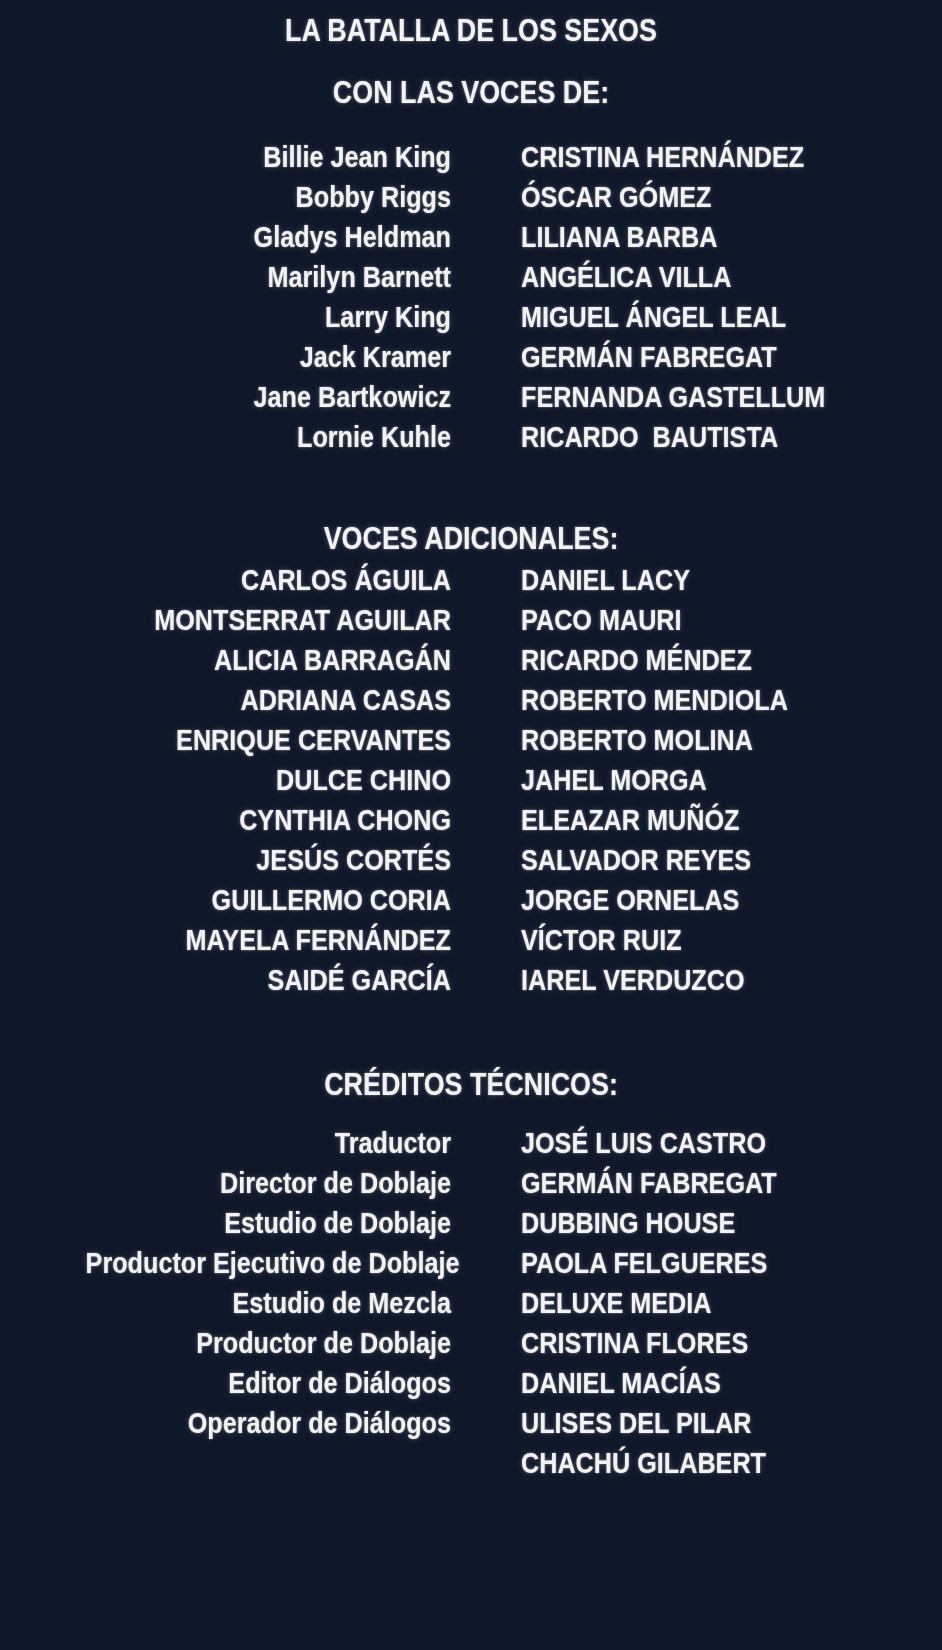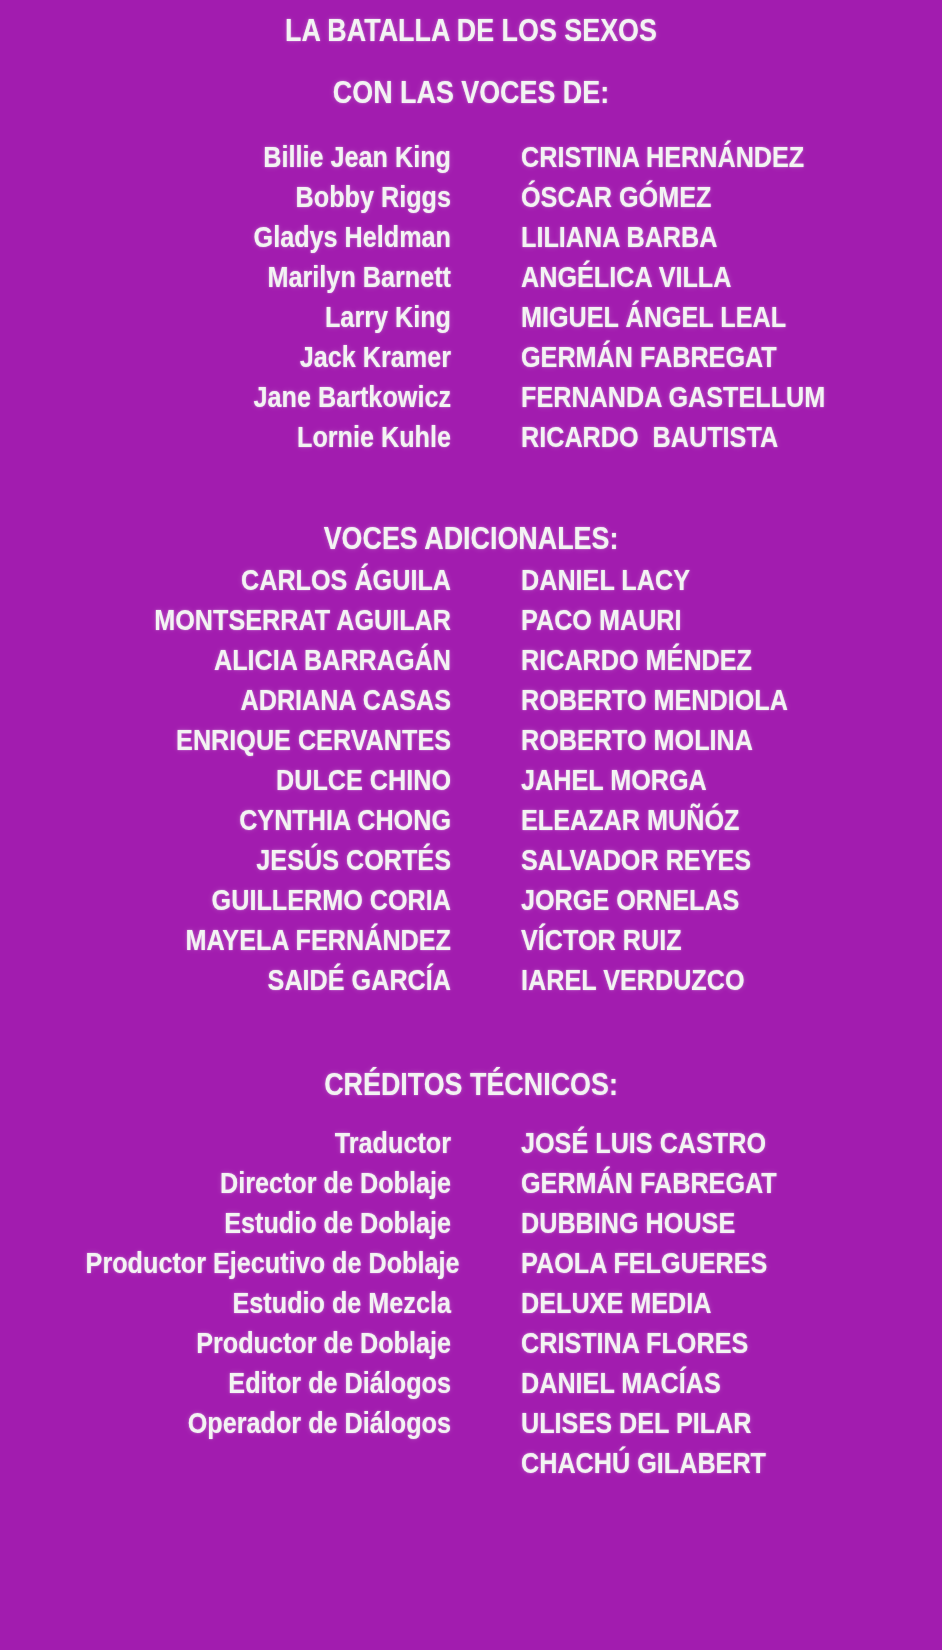--- a/index.html
+++ b/index.html
@@ -5,21 +5,21 @@
   html, body {
     margin: 0;
     padding: 0;
     background: #000;
   }
   .screen {
     position: relative;
     width: 942px;
     height: 1650px;
     margin: 0 auto;
-    background: #a21caf;
+    background: #0f172a;
     overflow: hidden;
     font-family: "Liberation Sans", sans-serif;
     font-weight: bold;
     color: #f3f3f3;
     text-shadow: 0 0 2px rgba(255,255,255,0.55), 0 0 7px rgba(255,255,255,0.18);
     -webkit-font-smoothing: antialiased;
   }
   .movie-title,
   .section-heading {
     margin: 0;

